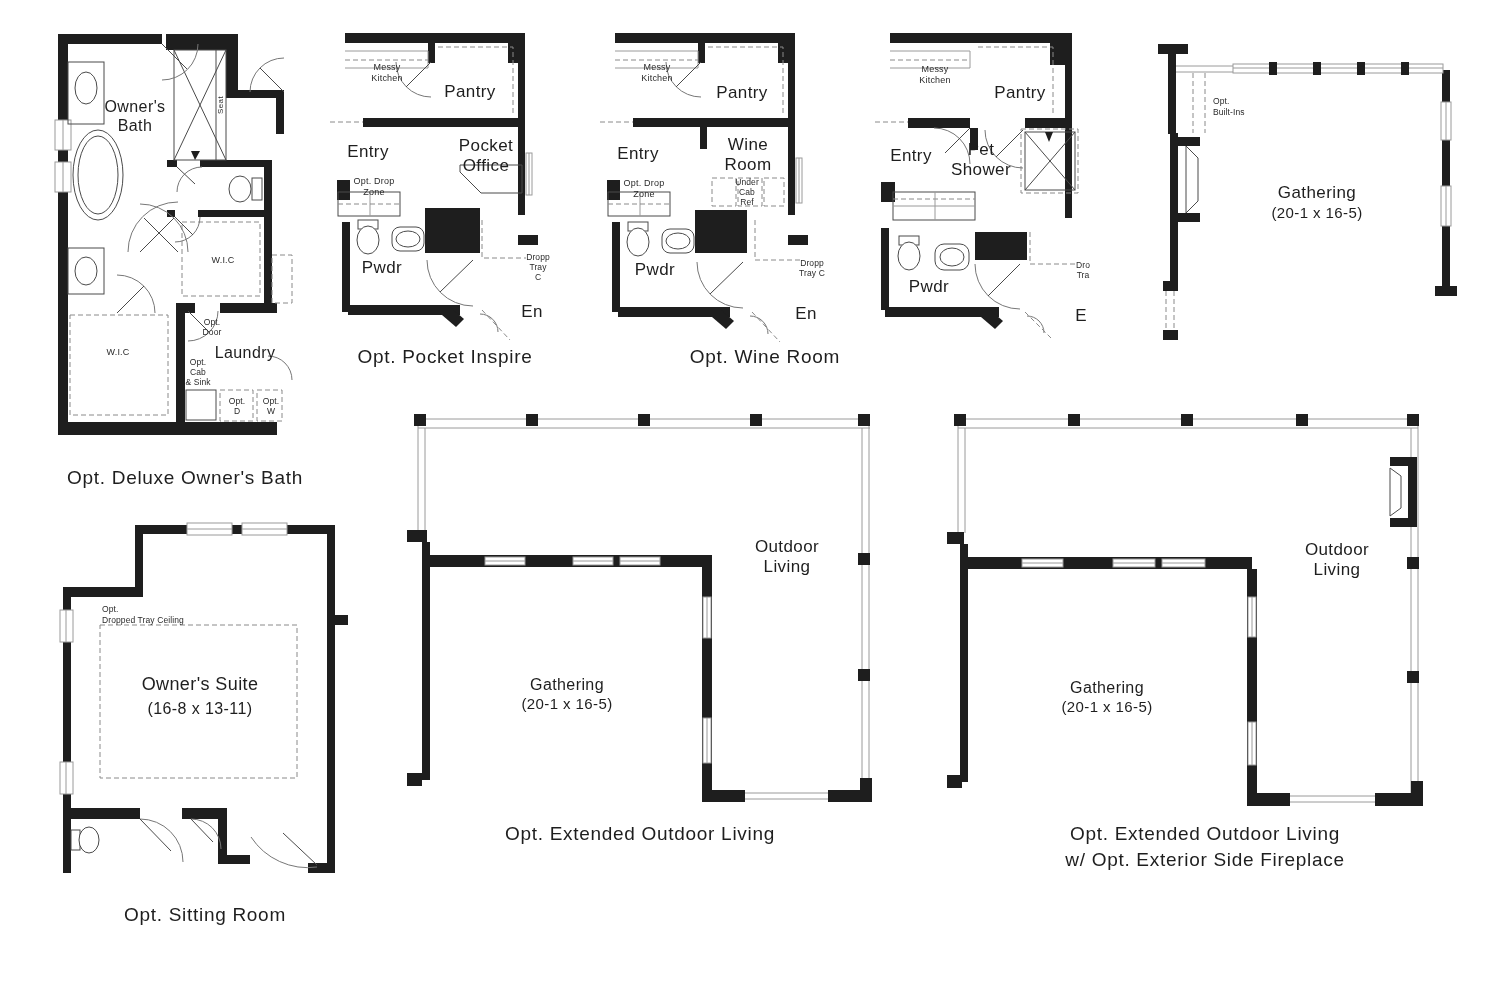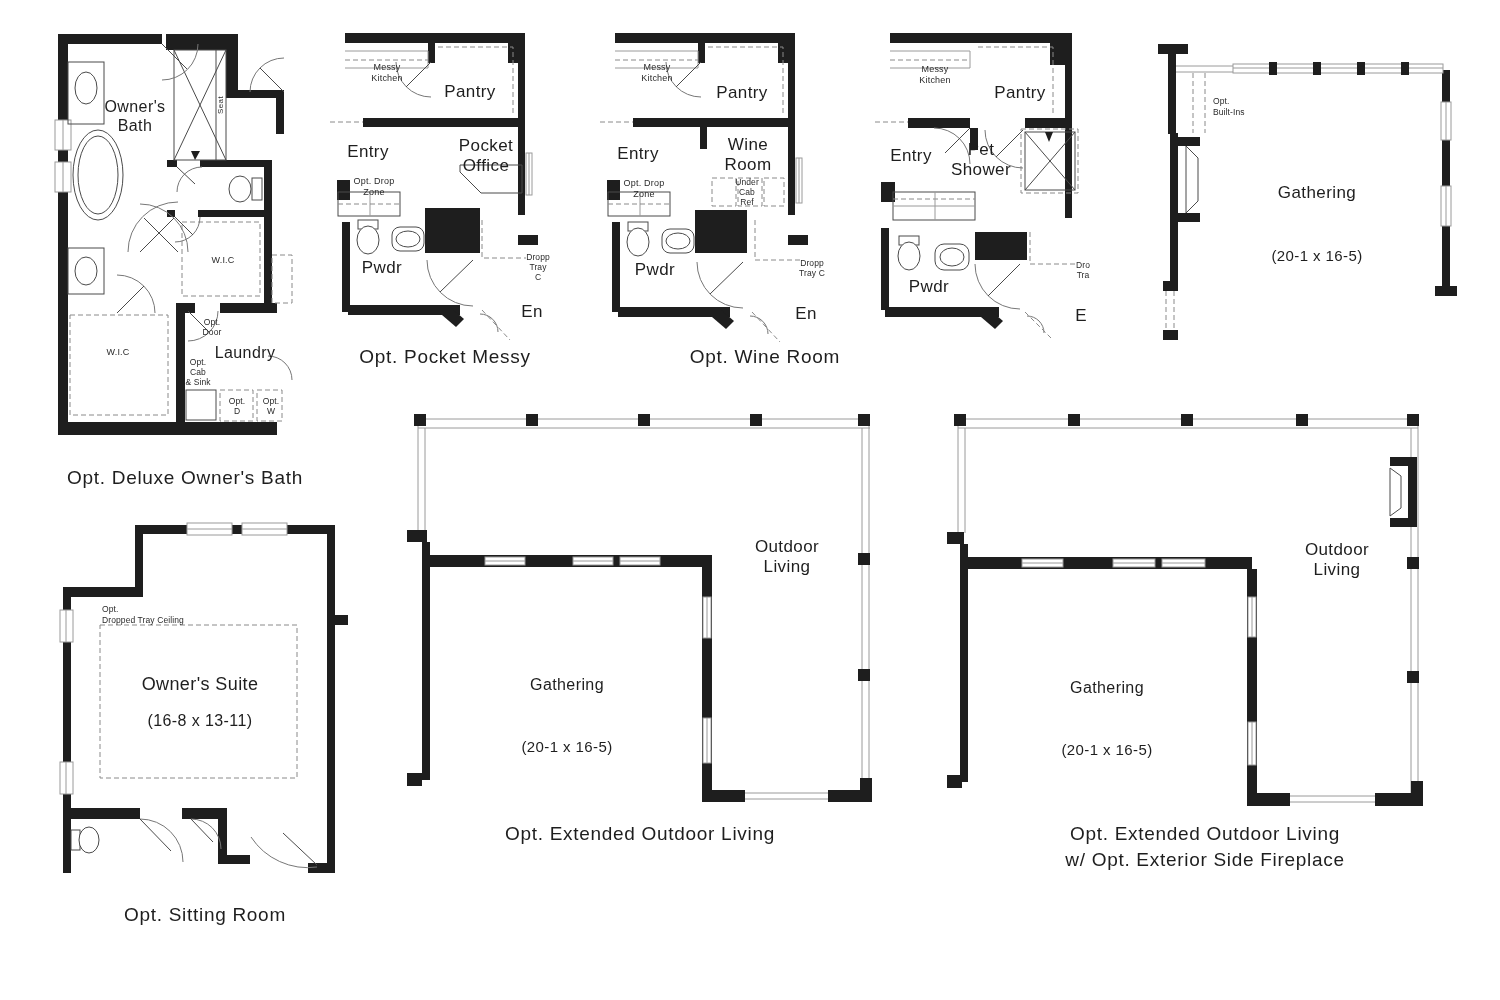--- a/index.html
+++ b/index.html
@@ -16,21 +16,21 @@
   .fx{fill:#ffffff;stroke:#4a4a4a;stroke-width:1;}
   .win{fill:#ffffff;stroke:#9a9a9a;stroke-width:1;}
   .arc{stroke:#777777;stroke-width:1;fill:none;}
   
   .lbl{position:absolute;transform:translate(-50%,-50%);text-align:center;white-space:pre-line;
        line-height:1.18;letter-spacing:.4px;color:#1e1e1e;}
   .lbl-left{position:absolute;transform:translate(0,-50%);text-align:left;white-space:pre-line;
        line-height:1.25;letter-spacing:.2px;color:#2a2a2a;}
   .rm{font-size:17px;}
   .rm2{font-size:16px;}
-  .dims{font-size:15px;margin-top:43px;}
+  .dims{font-size:15px;}
   .sm{font-size:9px;letter-spacing:.2px;color:#2a2a2a;}
   .xs{font-size:8.5px;letter-spacing:.1px;color:#2a2a2a;}
   .vert{writing-mode:vertical-rl;transform:translate(-50%,-50%) rotate(180deg);font-size:8px;color:#2a2a2a;}
   .caption{position:absolute;left:0;right:0;text-align:center;font-size:19px;letter-spacing:.7px;
            color:#1e1e1e;white-space:pre-line;line-height:1.35;}
   .title{position:absolute;left:0;right:0;text-align:center;font-size:27px;font-weight:bold;
          letter-spacing:.5px;line-height:1.32;white-space:pre-line;color:#141414;}
 </style>
 </head>
 <body>
@@ -193,21 +193,21 @@
     <div class="lbl rm" style="left:140px;top:72px;">Pantry</div>
     <div class="lbl rm" style="left:38px;top:132px;">Entry</div>
     <div class="lbl sm" style="left:44px;top:167px;">Opt. Drop
 Zone</div>
     <div class="lbl rm" style="left:156px;top:136px;">Pocket
 Office</div>
     <div class="lbl rm" style="left:52px;top:248px;">Pwdr</div>
     <div class="lbl xs" style="left:208px;top:247px;">Dropp
 Tray C</div>
     <div class="lbl rm" style="left:202px;top:292px;">En</div>
-    <div class="caption" style="top:324px;">Opt. Pocket Messy</div>
+    <div class="caption" style="top:324px;">Opt. Pocket Inspire</div>
   </div>
 
   <div class="plan" style="left:600px;top:20px;width:240px;height:350px;">
     <svg width="240" height="350" viewBox="0 0 240 350">
       <g>
         <rect class="w" x="15" y="13" width="175" height="10"></rect>
         <rect class="w" x="178" y="13" width="17" height="30"></rect>
         <rect class="w" x="188" y="13" width="7" height="95"></rect>
         <rect class="w" x="98" y="23" width="7" height="20"></rect>
         <rect class="w" x="33" y="98" width="162" height="9"></rect>
@@ -440,21 +440,21 @@
           <line class="ln" x1="85" y1="304" x2="116" y2="336"></line>
         <path class="arc" d="M136 304 A30 30 0 0 1 166 334"></path>
           <line class="ln" x1="136" y1="304" x2="158" y2="327"></line>
         <path class="arc" d="M196 322 A68 68 0 0 0 262 352"></path>
           <line class="ln" x1="228" y1="318" x2="262" y2="350"></line>
       </g>
     </svg>
     <div class="lbl-left xs" style="left:47px;top:100px;">Opt.
 Dropped Tray Ceiling</div>
     <div class="lbl rm" style="left:145px;top:170px;font-size:18px;">Owner's Suite</div>
-    <div class="lbl rm2" style="left:145px;top:206px;">(16-8 x 13-11)</div>
+    <div class="lbl rm2" style="left:145px;top:194px;">(16-8 x 13-11)</div>
     <div class="caption" style="top:387px;">Opt. Sitting Room</div>
   </div>
 
   <div class="plan" style="left:400px;top:405px;width:480px;height:450px;">
     <svg width="480" height="450" viewBox="0 0 480 450">
       <g>
         <line class="lngr" x1="18" y1="14" x2="470" y2="14"></line>
           <line class="lngr" x1="18" y1="23" x2="470" y2="23"></line>
         <line class="lngr" x1="18" y1="14" x2="18" y2="128"></line>
           <line class="lngr" x1="25" y1="23" x2="25" y2="128"></line>

